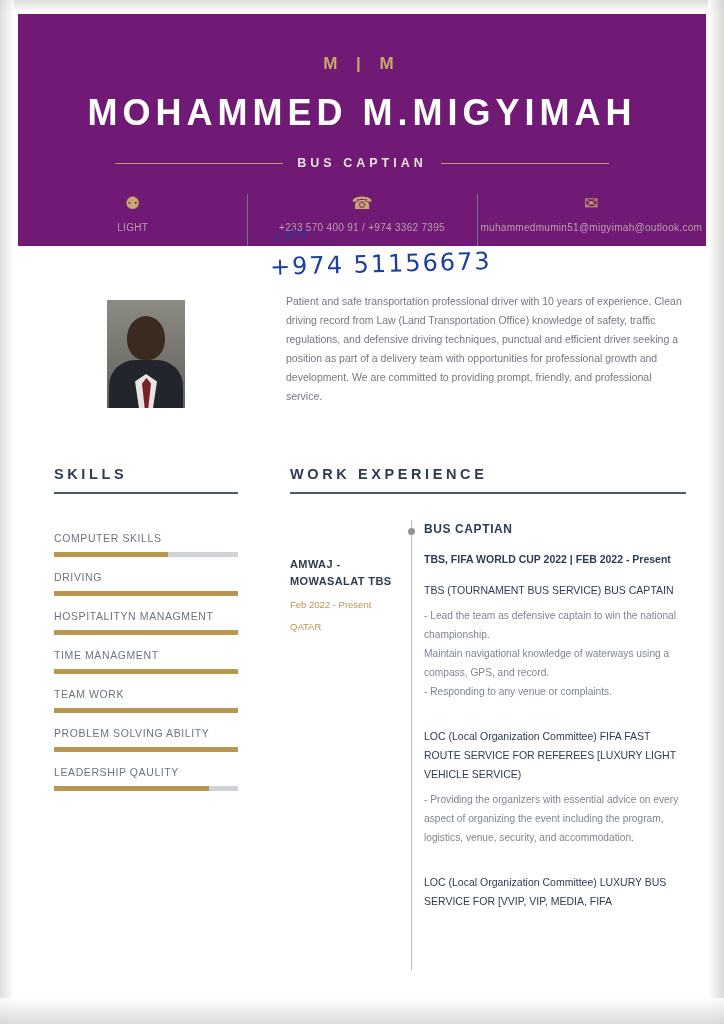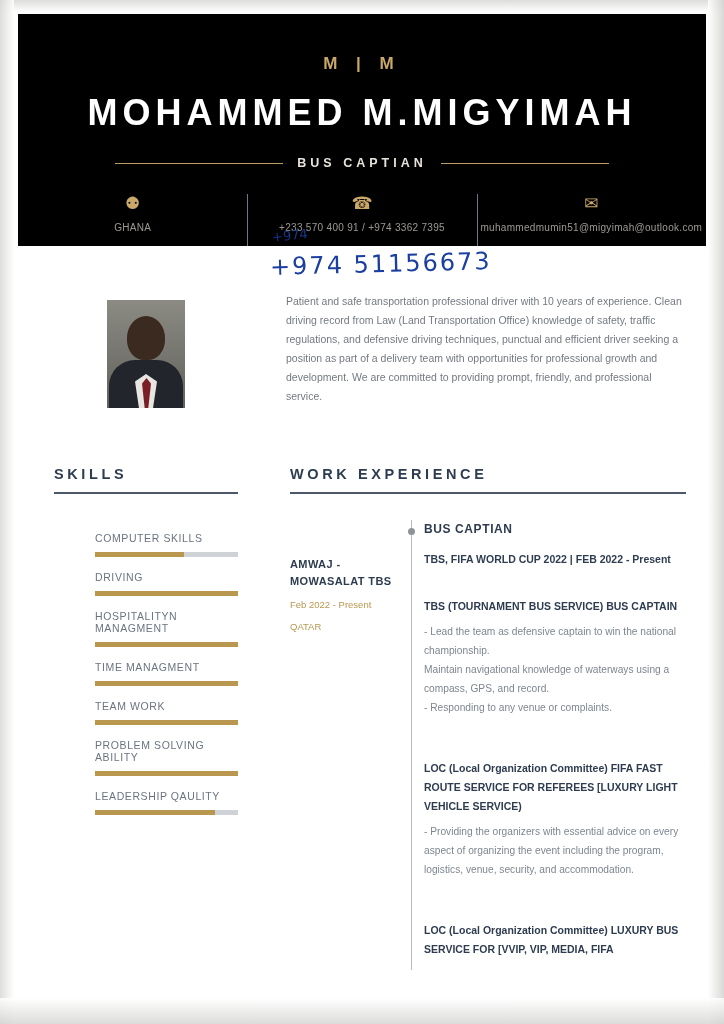--- a/index.html
+++ b/index.html
@@ -42,21 +42,21 @@
     opacity: .85;
   }
 
   
   .header {
     position: absolute;
     left: 18px;
     top: 14px;
     width: 688px;
     height: 232px;
-    background: #000000;
+    background: #701a75;
     color: #ffffff;
   }
   .monogram {
     text-align: center;
     margin-top: 40px;
     font-size: 17px;
     letter-spacing: 7px;
     color: #c9a86a;
     font-weight: bold;
   }
@@ -233,21 +233,20 @@
 
   
   .skills-list {
     position: absolute;
     left: 54px;
     top: 518px;
     width: 184px;
   }
   .skill {
     margin-top: 14px;
-    margin-left: 41px;
   }
   .skill-name {
     font-size: 10.5px;
     color: #45505f;
     letter-spacing: .6px;
     opacity: .8;
     margin-bottom: 8px;
   }
   .skill-track {
     height: 5px;
@@ -312,23 +311,23 @@
   .role-block {
     margin-top: 14px;
   }
   .role-meta {
     font-size: 10.5px;
     font-weight: bold;
     color: #2e3c50;
     line-height: 19px;
   }
   .role-sub {
-    margin-top: 28px;
+    margin-top: 12px;
     font-size: 10.5px;
-    font-weight: bold;
+    font-weight: normal;
     color: #2e3c50;
     line-height: 19px;
   }
   .role-point {
     font-size: 10.2px;
     color: #4a5563;
     line-height: 19px;
     opacity: .72;
   }
   .role-points {
@@ -351,21 +350,21 @@
     <div class="full-name">MOHAMMED M.MIGYIMAH</div>
     <div class="title-row">
       <div class="title-rule"></div>
       <div class="job-title">BUS CAPTIAN</div>
       <div class="title-rule"></div>
     </div>
 
     <div class="contact-bar">
       <div class="contact-cell">
         <div class="contact-icon">⚉</div>
-        <div class="contact-text">GHANA</div>
+        <div class="contact-text">LIGHT</div>
       </div>
       <div class="contact-cell">
         <div class="contact-icon">☎</div>
         <div class="contact-text">+233 570 400 91 / +974 3362 7395</div>
       </div>
       <div class="contact-cell">
         <div class="contact-icon">✉</div>
         <div class="contact-text">muhammedmumin51@migyimah@outlook.com</div>
       </div>
     </div>

